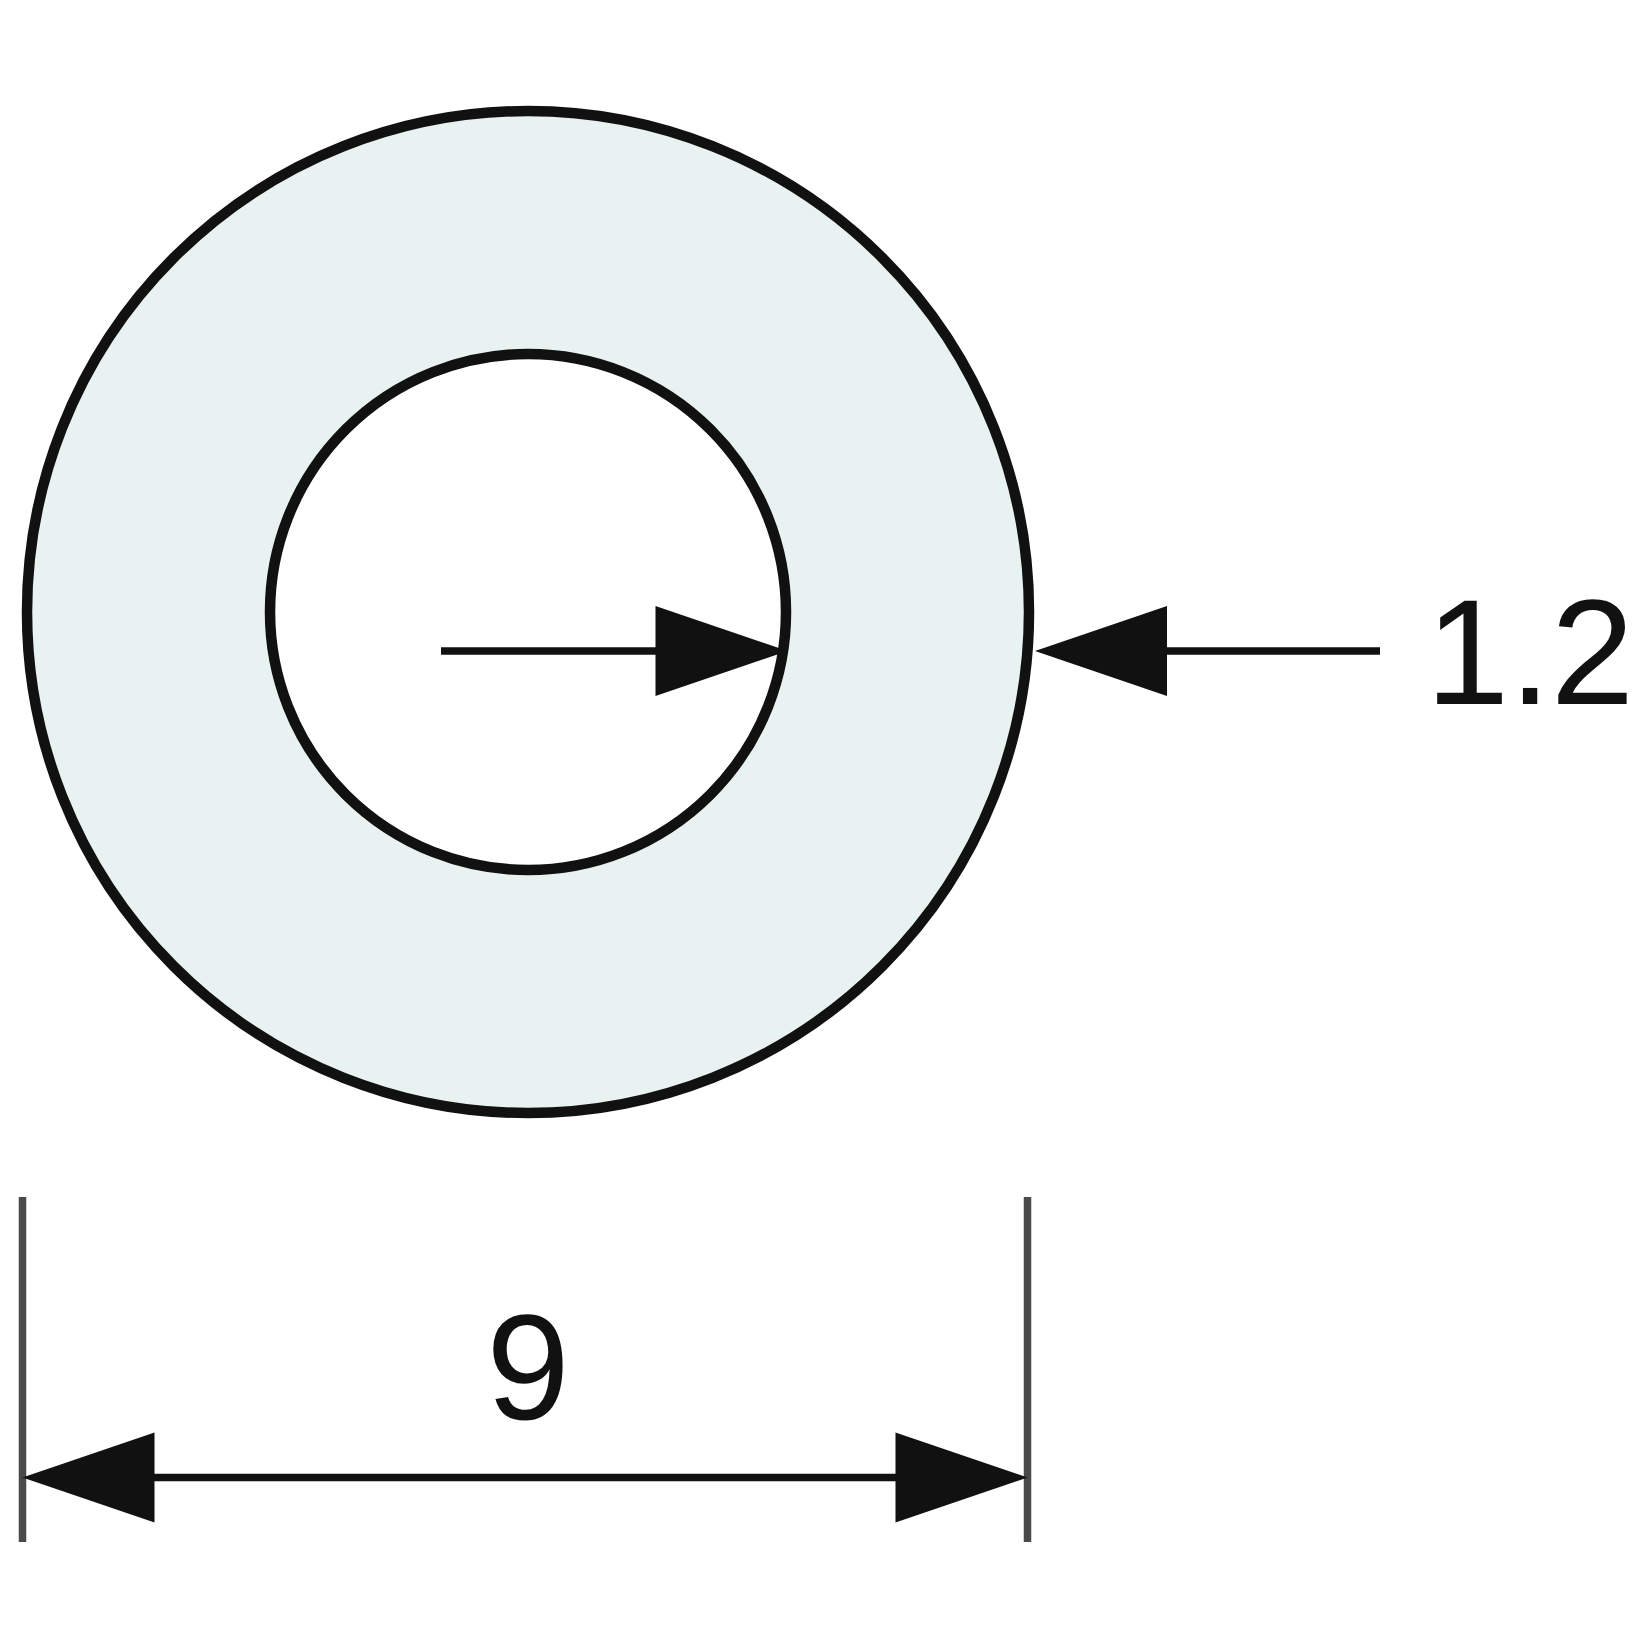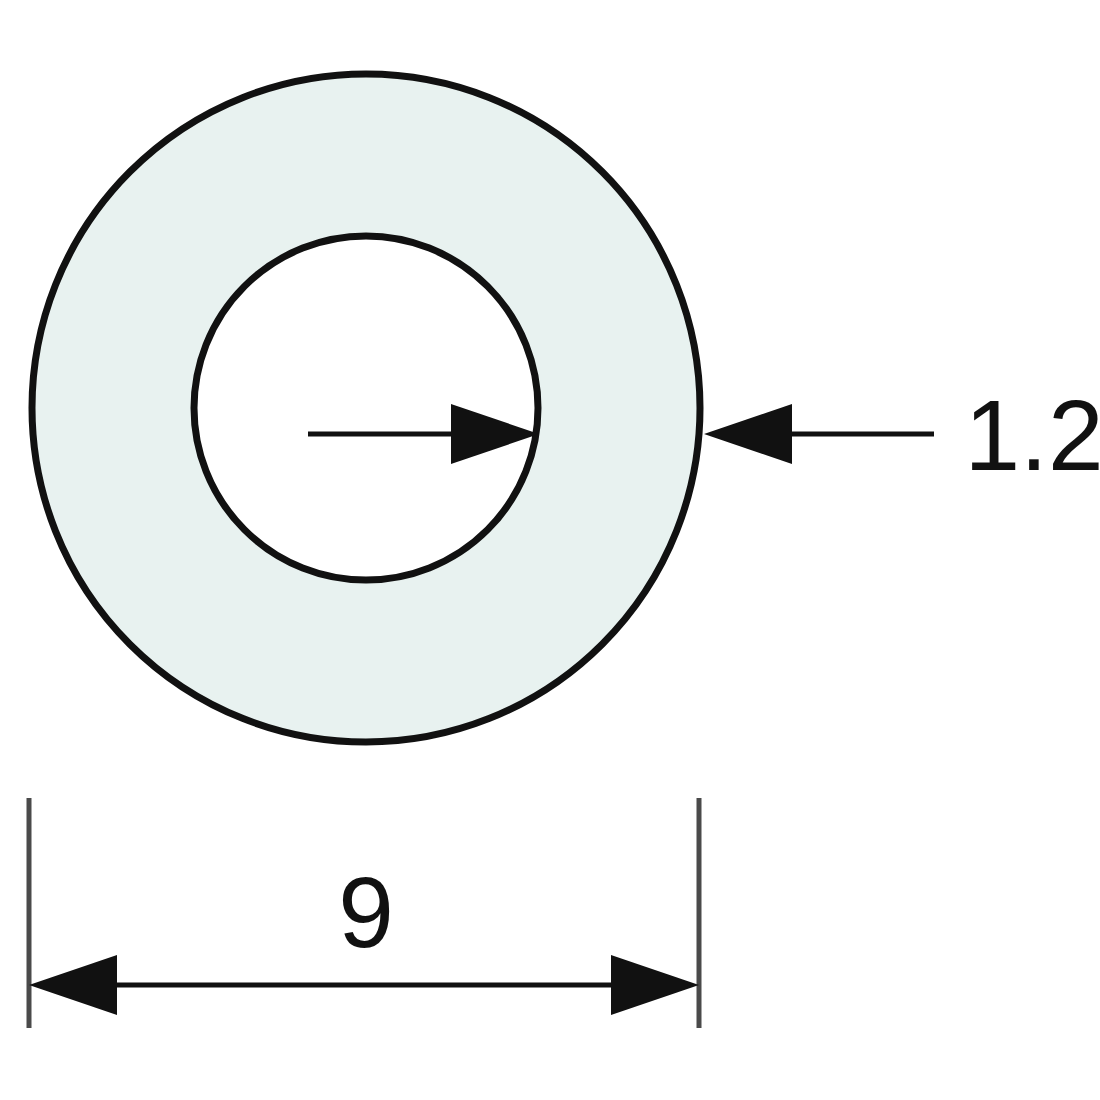--- a/index.html
+++ b/index.html
@@ -12,21 +12,20 @@
     width: 1100px;
     height: 1100px;
     overflow: hidden;
     font-family: "Liberation Sans", sans-serif;
   }
   #drawing-root {
     position: relative;
     width: 936px;
     height: 1100px;
     background: #ffffff;
-    padding-left: 14px;
   }
   #tech-svg {
     display: block;
     width: 1100px;
     height: 1100px;
   }
   .dim-text {
     font-family: "Liberation Sans", sans-serif;
     font-weight: 400;
     fill: #111111;

